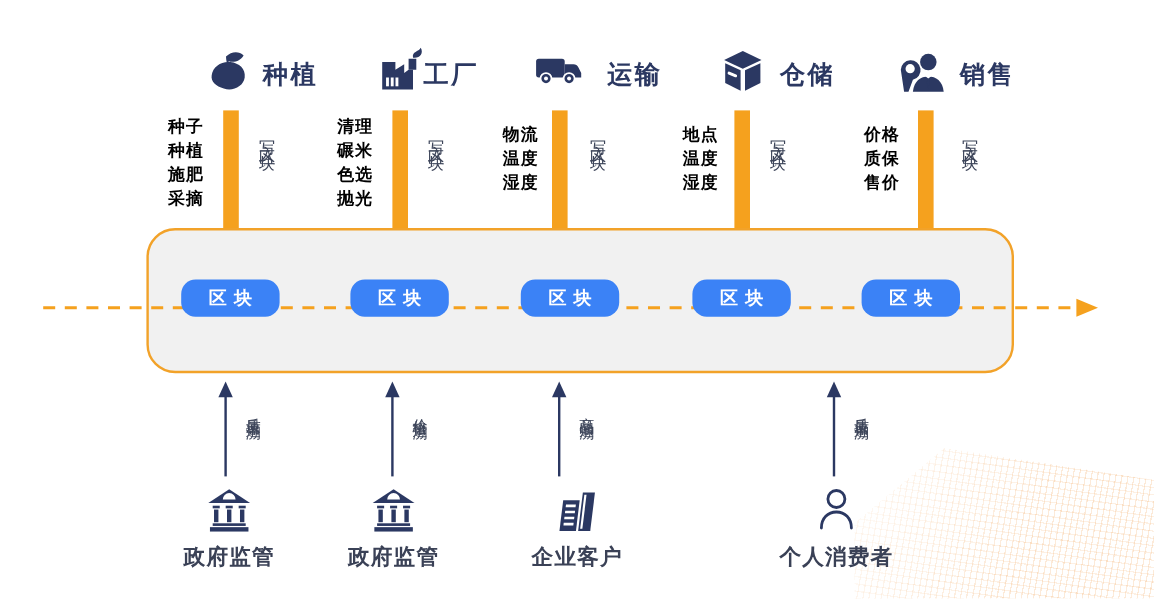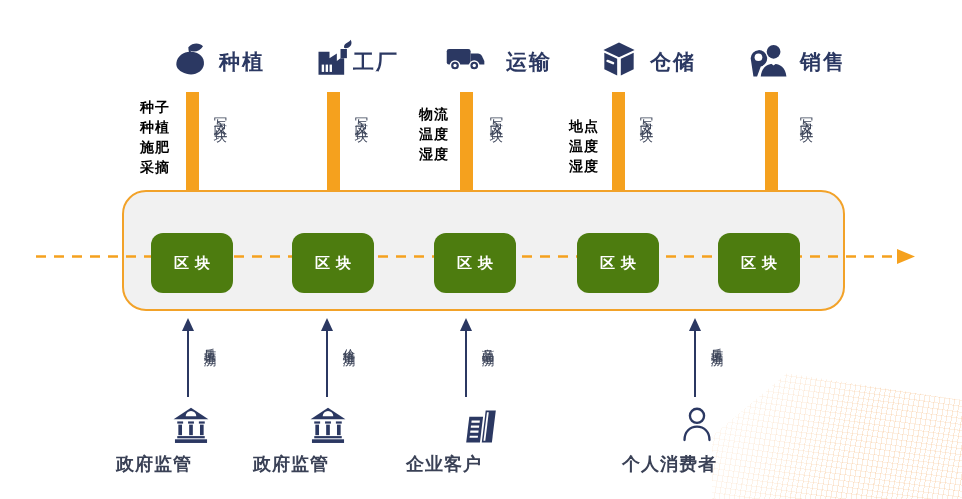--- a/index.html
+++ b/index.html
@@ -1,18 +1,18 @@
 <!DOCTYPE html>
 <html><head>
 <meta charset="utf-8">
 <style>
   html,body{margin:0;padding:0;background:#fff;}
   .canvas{
     position:relative;width:962px;height:499px;overflow:hidden;background:#ffffff;
-    font-family:Liberation Sans, sans-serif;
+    font-family:Liberation Mono, monospace;
   }
   
   .station-icon{position:absolute;width:44px;height:44px;top:38px;}
   .station-icon svg{width:100%;height:100%;display:block;}
   .station-label{
     position:absolute;top:48px;font-size:21px;font-weight:700;color:#2B3862;letter-spacing:2px;white-space:nowrap;
   }
   
   .inputs{
     position:absolute;width:72px;text-align:right;font-size:14px;font-weight:700;
@@ -28,39 +28,39 @@
     position:absolute;top:106px;writing-mode:vertical-rl;text-orientation:upright;
     font-size:13.5px;color:#3C4459;letter-spacing:4px;font-weight:500;
   }
   
   .chain-box{
     position:absolute;left:122px;top:190px;width:719px;height:117px;
     background:#F1F1F1;border:2.5px solid #F2A229;border-radius:24px;z-index:1;
   }
   .dash-layer{position:absolute;left:0;top:0;width:962px;height:499px;z-index:2;pointer-events:none;}
   .block{
-    position:absolute;top:233px;width:82px;height:60px;border-radius:12px;background:#4d7c0f;z-index:3;
+    position:absolute;top:233px;width:82px;height:31px;border-radius:12px;background:#3b82f6;z-index:3;
     color:#ffffff;font-size:15px;font-weight:700;letter-spacing:6px;padding-left:6px;box-sizing:border-box;
     display:flex;align-items:center;justify-content:center;
   }
   
   .uarrow-head{
     position:absolute;top:318px;width:0;height:0;
     border-left:6px solid transparent;border-right:6px solid transparent;border-bottom:13px solid #2B3862;
   }
   .uarrow-shaft{position:absolute;top:330px;width:2px;height:67px;background:#2B3862;}
   .trace-label{
     position:absolute;top:338px;writing-mode:vertical-rl;text-orientation:upright;
     font-size:12.5px;color:#3C4459;letter-spacing:2px;font-weight:500;
   }
   
   .entity-icon{position:absolute;top:404px;width:44px;height:44px;}
   .entity-icon svg{width:100%;height:100%;display:block;}
   .entity-label{
-    position:absolute;top:452px;width:150px;
+    position:absolute;top:452px;width:150px;text-align:center;
     font-size:18px;font-weight:600;color:#3A4156;letter-spacing:1px;
   }
   
   .corner-decor{
     position:absolute;right:0;bottom:0;width:250px;height:165px;z-index:0;
     background:
       linear-gradient(115deg, rgba(255,255,255,.9), rgba(255,255,255,0) 60%),
       repeating-linear-gradient(100deg, rgba(242,160,80,.22) 0 1px, transparent 1px 5px),
       repeating-linear-gradient(8deg, rgba(242,160,80,.16) 0 1px, transparent 1px 6px);
     clip-path:polygon(30% 24%, 100% 40%, 100% 100%, 0 100%, 0 62%);
@@ -126,29 +126,40 @@
       </svg>
   </span>
   <span class="station-label" style="left:800px">销售</span>
 
   <div class="inputs" style="left:98px;top:97px">
     <div>种子</div>
       <div>种植</div>
     <div>施肥</div>
       <div>采摘</div>
   </div>
+  <div class="inputs" style="left:239px;top:97px">
+    <div>清理</div>
+      <div>碾米</div>
+    <div>色选</div>
+      <div>抛光</div>
+  </div>
   <div class="inputs" style="left:377px;top:104px">
     <div>物流</div>
       <div>温度</div>
     <div>湿度</div>
   </div>
-  <div class="inputs" style="left:527px;top:116px">
+  <div class="inputs" style="left:527px;top:104px">
     <div>地点</div>
       <div>温度</div>
     <div>湿度</div>
+  </div>
+  <div class="inputs" style="left:678px;top:104px">
+    <div>价格</div>
+      <div>质保</div>
+    <div>售价</div>
   </div>
 
   <div class="darrow-shaft" style="left:186px"></div>
   <div class="darrow-head" style="left:178px"></div>
   <div class="darrow-shaft" style="left:327px"></div>
   <div class="darrow-head" style="left:319px"></div>
   <div class="darrow-shaft" style="left:460px"></div>
   <div class="darrow-head" style="left:452px"></div>
   <div class="darrow-shaft" style="left:612px"></div>
   <div class="darrow-head" style="left:604px"></div>

